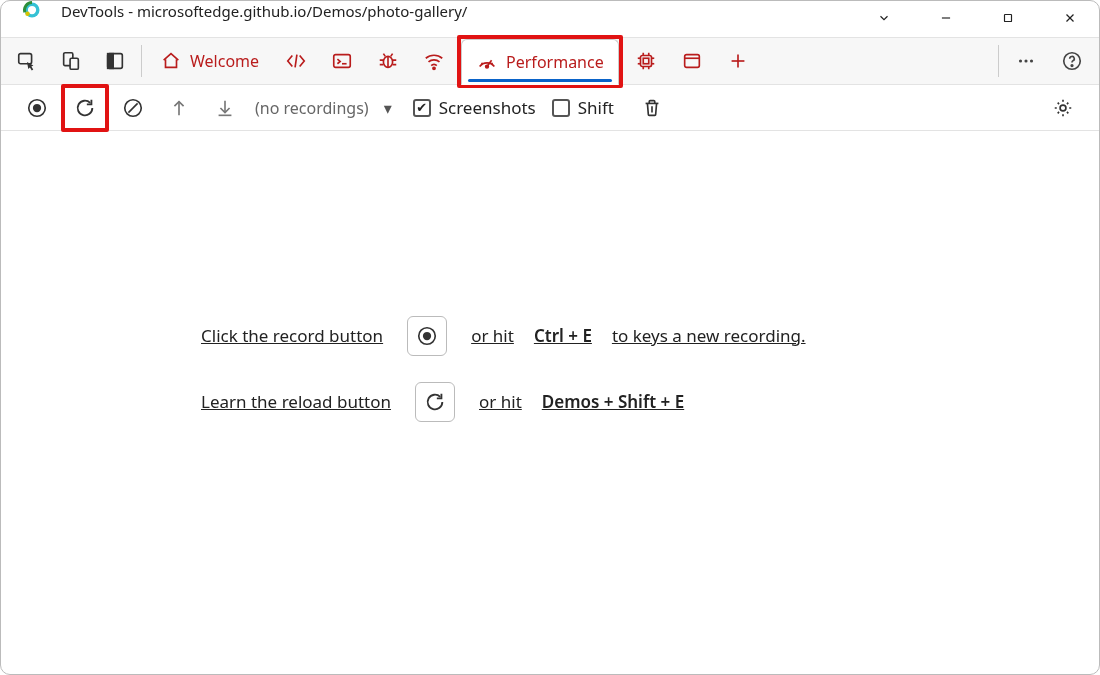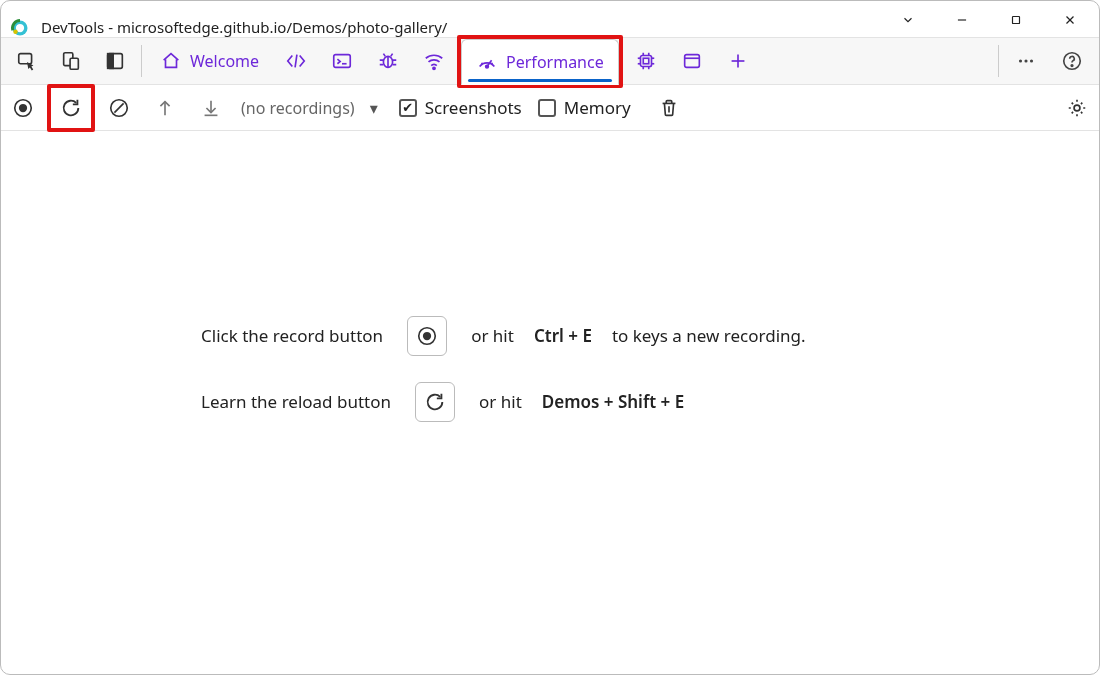--- a/index.html
+++ b/index.html
@@ -16,23 +16,23 @@
     width: 1100px; height: 675px;
     border: 1px solid #bbb;
     border-radius: 10px;
     display: flex; flex-direction: column;
     background: #fff;
   }
 
   
   .titlebar {
     height: 36px;
-    display: flex; align-items: flex-end;
-    padding: 0 6px 0 10px;
-    gap: 8px;
+    display: flex; align-items: flex-start;
+    padding: 0 6px 0 22px;
+    gap: 16px;
   }
   .titlebar .app-icon { width: 18px; height: 18px; }
   .titlebar .title { flex: 1; font-size: 15px; color: #222; padding-left: 4px; }
   .winbtn {
     width: 46px; height: 34px;
     display: flex; align-items: center; justify-content: center;
     color: #222;
   }
   .winbtn svg { width: 14px; height: 14px; }
 
@@ -52,21 +52,21 @@
   }
   .ts-btn svg { width: 22px; height: 22px; }
   .ts-sep {
     width: 1px; height: 32px;
     background: #ccc; margin: 0 4px;
   }
   .tab {
     height: 46px;
     padding: 0 14px;
     display: flex; align-items: center; gap: 8px;
-    color: #6d28d9; font-size: 16px;
+    color: #b91c1c; font-size: 16px;
     position: relative;
   }
   .tab svg { width: 22px; height: 22px; }
   .icon-tab { width: 46px; padding:0; justify-content:center; }
   .tab.active {
     background: #fff;
     border: 1px solid #ccc;
     border-bottom: 1px solid #fff;
     border-top-left-radius: 6px;
     border-top-right-radius: 6px;
@@ -81,21 +81,21 @@
   }
   .callout-tab { border: 4px solid #e11313; border-radius: 2px; }
   .spacer { flex: 1; }
   .right-btn { width: 46px; height: 46px; display:flex; align-items:center; justify-content:center; color:#444; }
   .right-btn svg { width:22px; height:22px; }
 
   
   .toolbar {
     height: 46px;
     display: flex; align-items: center;
-    padding: 0 0;
+    padding: 0 14px;
     gap: 2px;
     border-bottom: 1px solid #e3e3e3;
   }
   .tb-btn {
     width: 44px; height: 44px;
     display:flex; align-items:center; justify-content:center;
     color:#333;
   }
   .tb-btn svg { width: 22px; height: 22px; }
   .tb-btn.disabled { color:#777; }
@@ -111,21 +111,21 @@
   .checkbox.checked { background:#fff; }
   .tb-trash { margin-left:14px; }
   .tb-gear { margin-left:auto; }
 
   
   .main { flex:1; position:relative; padding: 0; }
   .instructions {
     position:absolute; top:185px; left:200px; right:200px;
     color:#222; font-size:17px; line-height:1.55;
   }
-  .inst-row { display:flex; align-items:center; flex-wrap:wrap; gap:20px; margin-bottom:26px; }
+  .inst-row { display:flex; align-items:center; flex-wrap:wrap; gap:20px; margin-bottom:26px;text-decoration:underline; }
   .demo-btn {
     width:40px; height:40px;
     border:1px solid #bbb; border-radius:6px;
     background:#fff;
     display:flex; align-items:center; justify-content:center;
     margin: 0 4px;
   }
   .demo-btn svg { width:22px; height:22px; }
   .kbd { font-weight:600; }
   .learn-link { color:#0a63c9; text-decoration:underline; cursor:pointer; }
@@ -328,21 +328,21 @@
     <span class="tb-drop">
         <span class="chev">▾</span>
       </span>
 
     <label class="tb-check">
       <span class="checkbox checked">✔</span>
       <span>Screenshots</span>
     </label>
     <label class="tb-check">
       <span class="checkbox"></span>
-      <span>Memory</span>
+      <span>Shift</span>
     </label>
 
     <div class="tb-btn tb-trash">
       <svg viewBox="0 0 24 24" fill="none" stroke="currentColor" stroke-width="1.8">
           <path d="M5 7 h14"></path>
           <path d="M9 7 V5 a1 1 0 0 1 1-1 h4 a1 1 0 0 1 1 1 V7"></path>
           <path d="M7 7 l1 12 a1 1 0 0 0 1 1 h6 a1 1 0 0 0 1-1 l1-12"></path>
           <line x1="12" y1="10" x2="12" y2="17"></line>
         </svg>
     </div>

